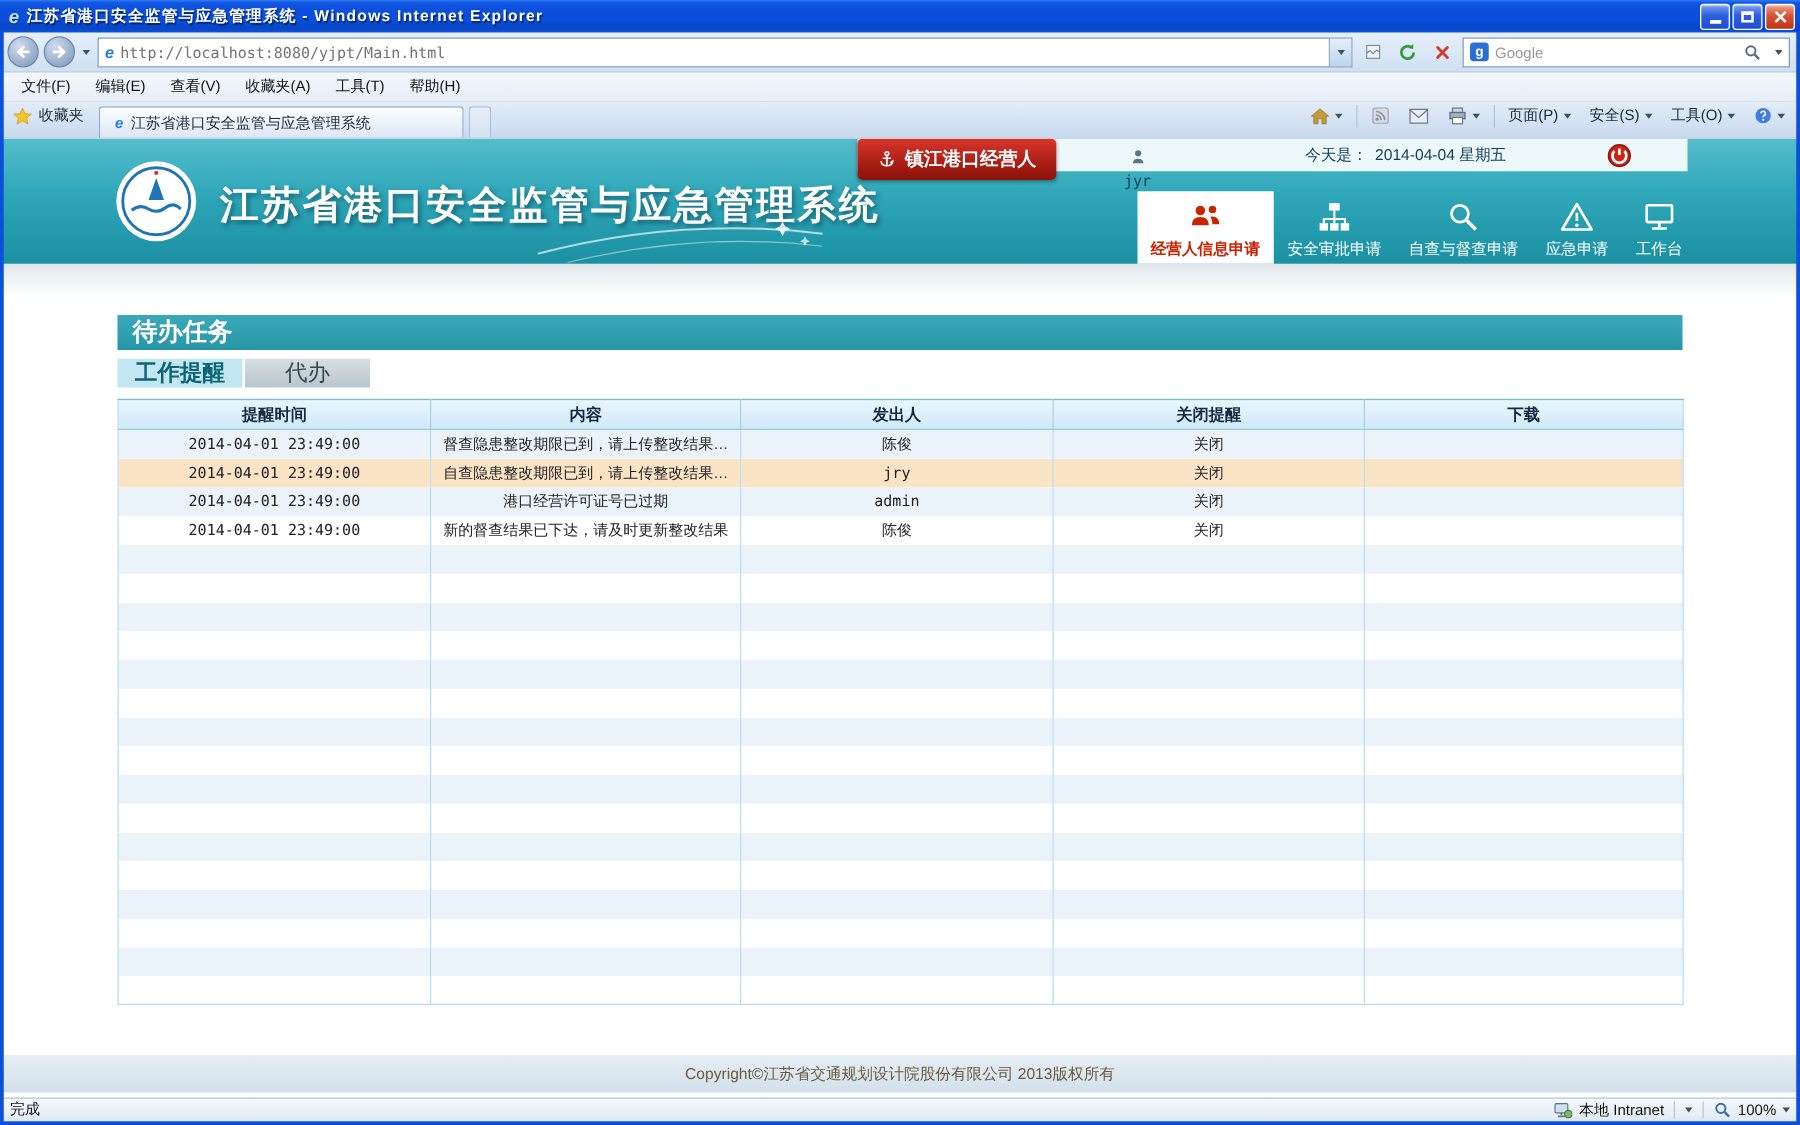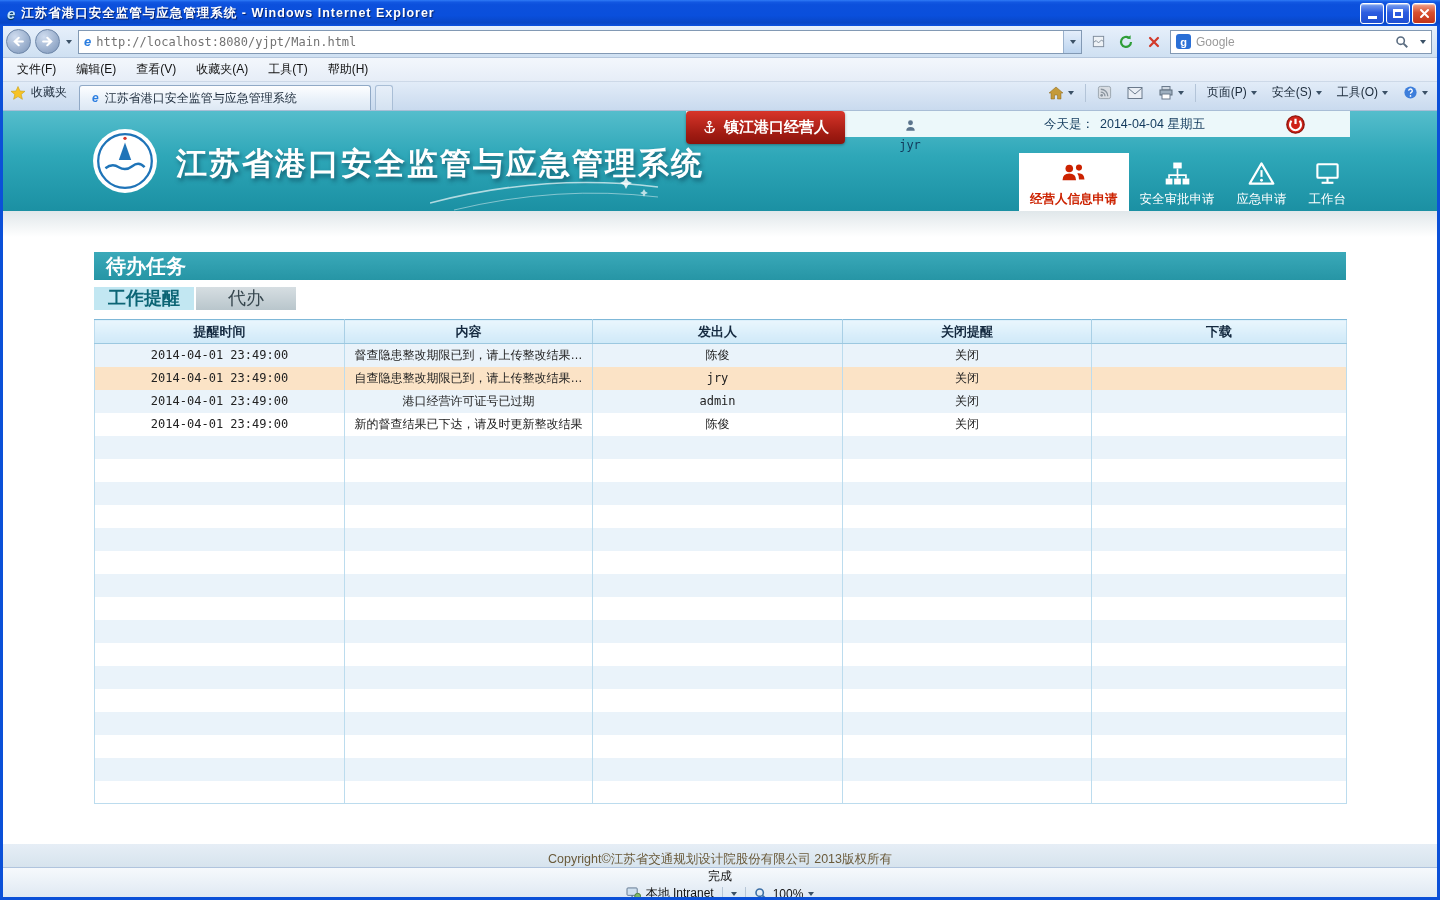--- a/index.html
+++ b/index.html
@@ -104,22 +104,22 @@
   td.col-time, td.col-sender { font-family:"DejaVu Sans Mono","Liberation Mono",monospace; font-size:11.5px; }
   tr.even td { background:#eaf3fa; }
   tr.odd td { background:#ffffff; }
   tr.hl td { background:#fbe3c6; }
   td[data-name="close-reminder-link"] { cursor:pointer; }
 
   .site-footer { position:absolute; left:0; right:0; bottom:4px; height:30px; line-height:30px; text-align:center;
     background:linear-gradient(180deg,#e6eef6,#d2e0eb); color:#6a5a3a; font-size:12.5px; }
 
   
-  .statusbar { position:absolute; left:0; right:0; bottom:3px; height:30px; background:linear-gradient(180deg,#f6f9fc,#dfe9f3);
-    border-top:1px solid #b0c4de; display:flex; align-items:center; font-size:12px; color:#111; padding:0 8px; z-index:55;flex-direction:column; }
+  .statusbar { position:absolute; left:0; right:0; bottom:3px; height:19px; background:linear-gradient(180deg,#f6f9fc,#dfe9f3);
+    border-top:1px solid #b0c4de; display:flex; font-size:12px; color:#111; padding:0 8px; z-index:55; }
   .status-left { flex:1; }
   .status-right { display:flex; align-items:center; gap:8px; }
   .zone-group, .zoom-group { display:flex; align-items:center; gap:5px; }
   .s-sep { width:1px; height:14px; background:#b7c6d6; }
 </style>
 </head>
 <body>
 
 <div class="window" data-name="browser-window">
 
@@ -335,20 +335,27 @@
         </div>
         <div class="nav-item" data-name="nav-safety-approval">
           <svg class="nav-ic" viewBox="0 0 32 32" data-name="org-chart-icon">
               <rect x="11" y="3" width="10" height="7" fill="currentColor"></rect>
               <rect x="2" y="22" width="8" height="7" fill="currentColor"></rect>
               <rect x="12" y="22" width="8" height="7" fill="currentColor"></rect>
               <rect x="22" y="22" width="8" height="7" fill="currentColor"></rect>
               <path d="M16 10 V16 M6 22 V18 H26 V22 M16 16 V22" stroke="currentColor" stroke-width="2" fill="none"></path>
             </svg>
           <span data-name="nav-label">安全审批申请</span>
+        </div>
+        <div class="nav-item" data-name="nav-self-inspection">
+          <svg class="nav-ic" viewBox="0 0 32 32" data-name="magnifier-icon">
+              <circle cx="13" cy="13" r="8" fill="none" stroke="currentColor" stroke-width="2.6"></circle>
+              <line x1="19.5" y1="19.5" x2="28" y2="28" stroke="currentColor" stroke-width="3.2"></line>
+            </svg>
+          <span data-name="nav-label">自查与督查申请</span>
         </div>
         <div class="nav-item" data-name="nav-emergency">
           <svg class="nav-ic" viewBox="0 0 32 32" data-name="warning-triangle-icon">
               <path d="M16 4 L30 28 H2 Z" fill="none" stroke="currentColor" stroke-width="2.5" stroke-linejoin="round"></path>
               <line x1="16" y1="12" x2="16" y2="20" stroke="currentColor" stroke-width="2.5"></line>
               <circle cx="16" cy="24" r="1.7" fill="currentColor"></circle>
             </svg>
           <span data-name="nav-label">应急申请</span>
         </div>
         <div class="nav-item" data-name="nav-workbench">

